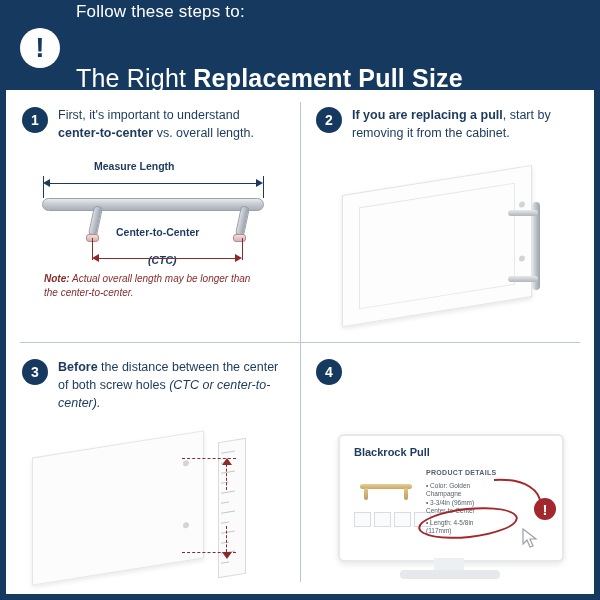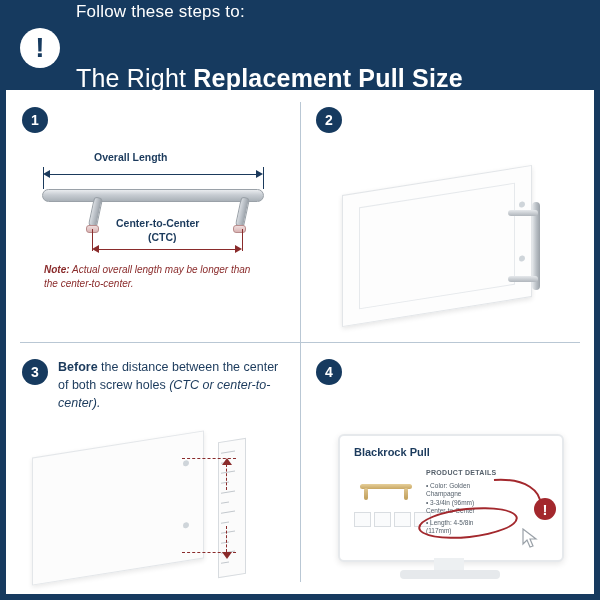--- a/index.html
+++ b/index.html
@@ -424,55 +424,61 @@
     </div>
   </div>
 
   <div class="grid">
     <div class="divider-v"></div>
     <div class="divider-h"></div>
 
     <div class="cell cell-1">
       <div class="step-head">
         <div class="step-num">1</div>
+        <div class="step-text">
+          <span>First, it's important to understand </span><span class="b">center-to-center</span><span> vs. overall length.</span>
+        </div>
       </div>
 
       <div class="art1">
 
-        <div class="lbl" style="left:72px; top:6px;">Overall Length</div>
+        <div class="lbl" style="left:72px; top:6px;">Measure Length</div>
 
         <div class="arrowline dark" style="left:28px; top:29px; width:206px;"></div>
         <div class="ah left-dark" style="left:21px; top:25px;"></div>
         <div class="ah right-dark" style="left:234px; top:25px;"></div>
         <div class="tick" style="left:21px; top:22px; height:22px;"></div>
         <div class="tick" style="left:241px; top:22px; height:22px;"></div>
 
         <div class="bar"></div>
         <div class="post p1"></div>
         <div class="post p2"></div>
         <div class="foot f1"></div>
         <div class="foot f2"></div>
 
         <div class="lbl" style="left:94px; top:72px; color:#1b3a5c;">Center-to-Center</div>
-        <div class="lbl" style="left:126px; top:86px; color:#1b3a5c;">(CTC)</div>
+        <div class="lbl" style="left:126px; top:100px; color:#1b3a5c;font-style:italic;">(CTC)</div>
         <div class="arrowline" style="left:77px; top:104px; width:136px;"></div>
         <div class="ah left-red" style="left:70px; top:100px;"></div>
         <div class="ah right-red" style="left:213px; top:100px;"></div>
         <div class="tick red" style="left:70px; top:84px; height:22px;"></div>
         <div class="tick red" style="left:220px; top:84px; height:22px;"></div>
 
         <div class="note">
           <span class="nb">Note:</span><span> Actual overall length may be longer than the center-to-center.</span>
         </div>
       </div>
     </div>
 
     <div class="cell cell-2">
       <div class="step-head">
         <div class="step-num">2</div>
+        <div class="step-text">
+          <span class="b">If you are replacing a pull</span><span>, start by removing it from the cabinet.</span>
+        </div>
       </div>
 
       <div class="art2">
         <div class="door">
           <div class="door-inner"></div>
           <div class="screwhole" style="left:176px; top:34px;"></div>
           <div class="screwhole" style="left:176px; top:88px;"></div>
         </div>
         <div class="pull-rail"></div>
         <div class="pull-arm" style="left:190px; top:38px;"></div>

